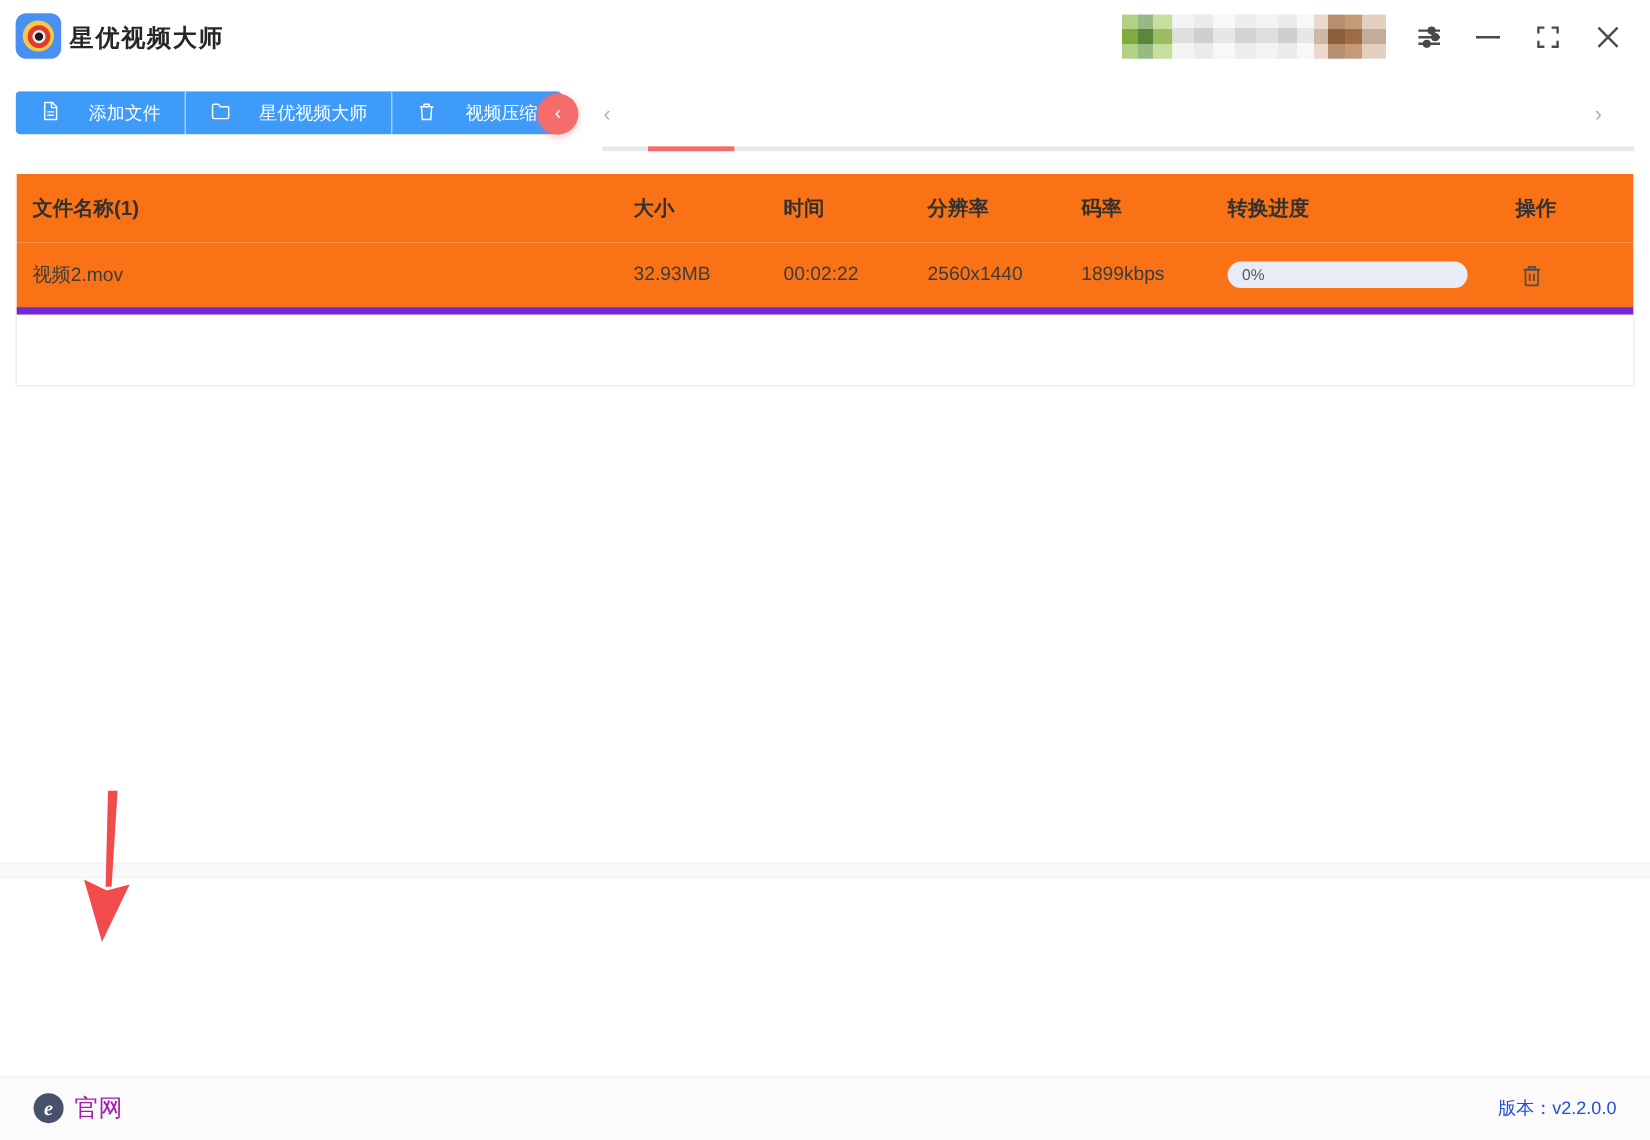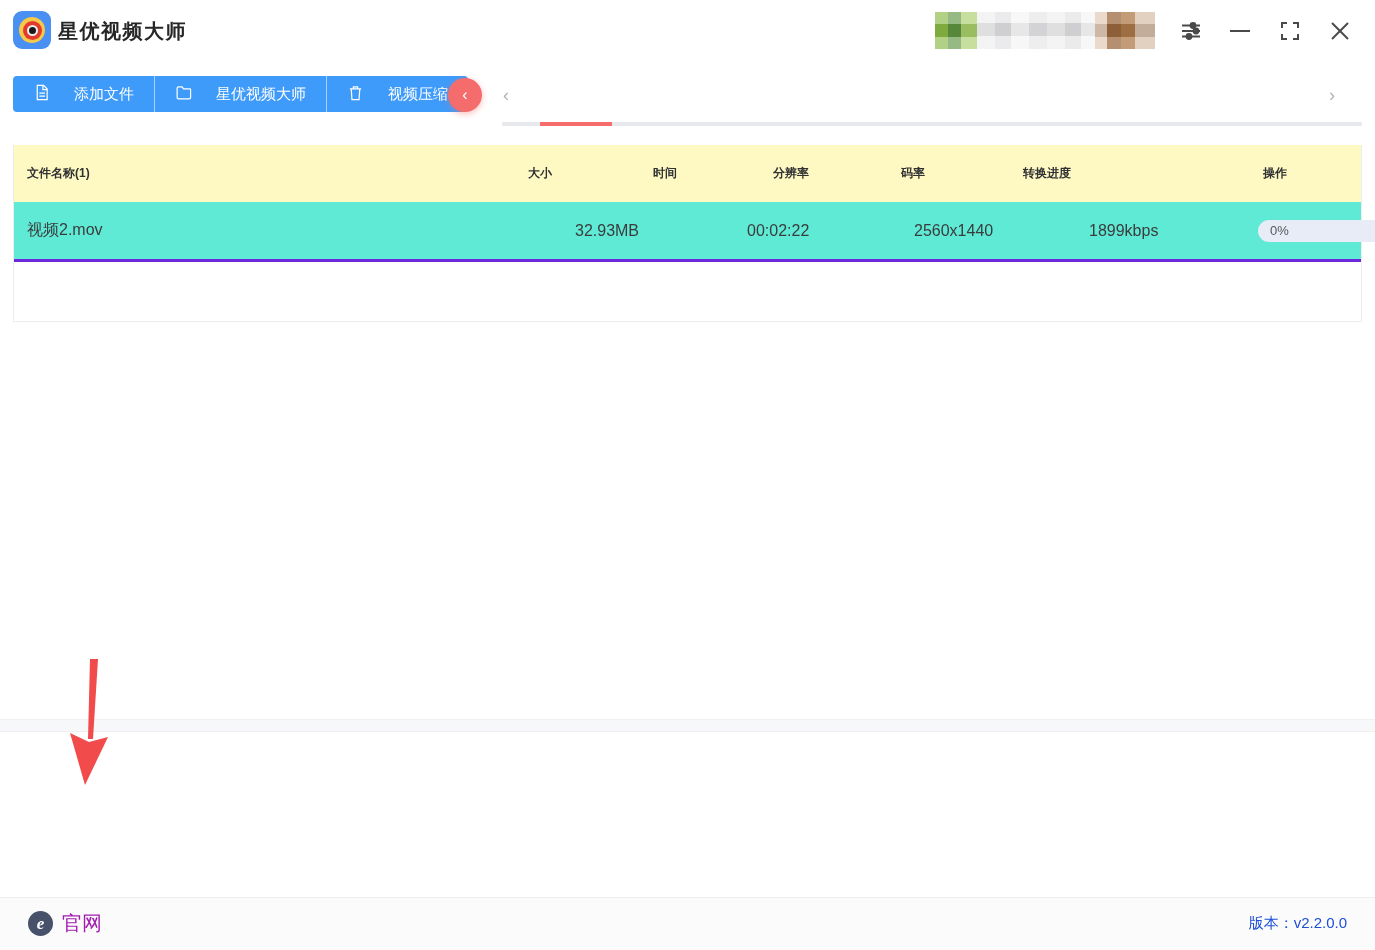--- a/index.html
+++ b/index.html
@@ -47,25 +47,25 @@
   .tab-chevron { position:absolute; top:85px; color:#aeb2b8; font-size:18px; cursor:pointer; }
   .tabs { position:absolute; left:538px; top:83px; display:flex; gap:27px; align-items:center; }
   .tab { font-size:17px; color:#303133; cursor:pointer; white-space:nowrap; }
   .tab.active { color:#f56c6c; }
   .tab-track { position:absolute; left:502px; top:122px; width:860px; height:4px; background:#e8e9ec; }
   .tab-underline { position:absolute; left:540px; top:122px; width:72px; height:4px; background:#f56c6c; }
 
   
   .filetable { position:absolute; left:13px; top:145px; width:1349px; height:177px;
                border:1px solid #ededee; border-top:none; background:#fff; }
-  .t-header { height:57px; background:#fef9c3; display:grid;
+  .t-header { height:57px; background:#f97316; display:grid;
               grid-template-columns:514px 125px 120px 128px 122px 227px 1fr;
-              align-items:center; font-weight:bold; font-size:12px; color:#303133; }
+              align-items:center; font-weight:bold; font-size:17px; color:#303133; }
   .t-row { height:60px; display:grid; grid-template-columns:514px 125px 120px 128px 122px 227px 1fr;
-           align-items:center; font-size:16px; color:#3c3c3e; border-bottom:3px solid #6d28d9; background:#5eead4;gap:47px; }
+           align-items:center; font-size:16px; color:#3c3c3e; border-bottom:6px solid #6d28d9; background:#f97316; }
   .cell-first { padding-left:13px; }
   .progress-pill { width:200px; height:22px; border-radius:11px; background:#e7ecf6; position:relative; overflow:hidden; }
   .progress-fill { position:absolute; left:0; top:0; bottom:0; background:#9db8e8; }
   .progress-text { position:absolute; left:12px; top:3px; font-size:13px; color:#55585c; }
   .trash-btn { margin-left:13px; width:26px; height:26px; display:flex; align-items:center; justify-content:center; cursor:pointer; }
   .trash-btn svg { stroke:#4c4c4e; fill:none; stroke-width:1.6; }
 
   
   .divider-band { position:absolute; left:0; top:719px; width:1375px; height:13px; background:#f7f8f9;
                   border-top:1px solid #f1f1f2; border-bottom:1px solid #efeff1; }

